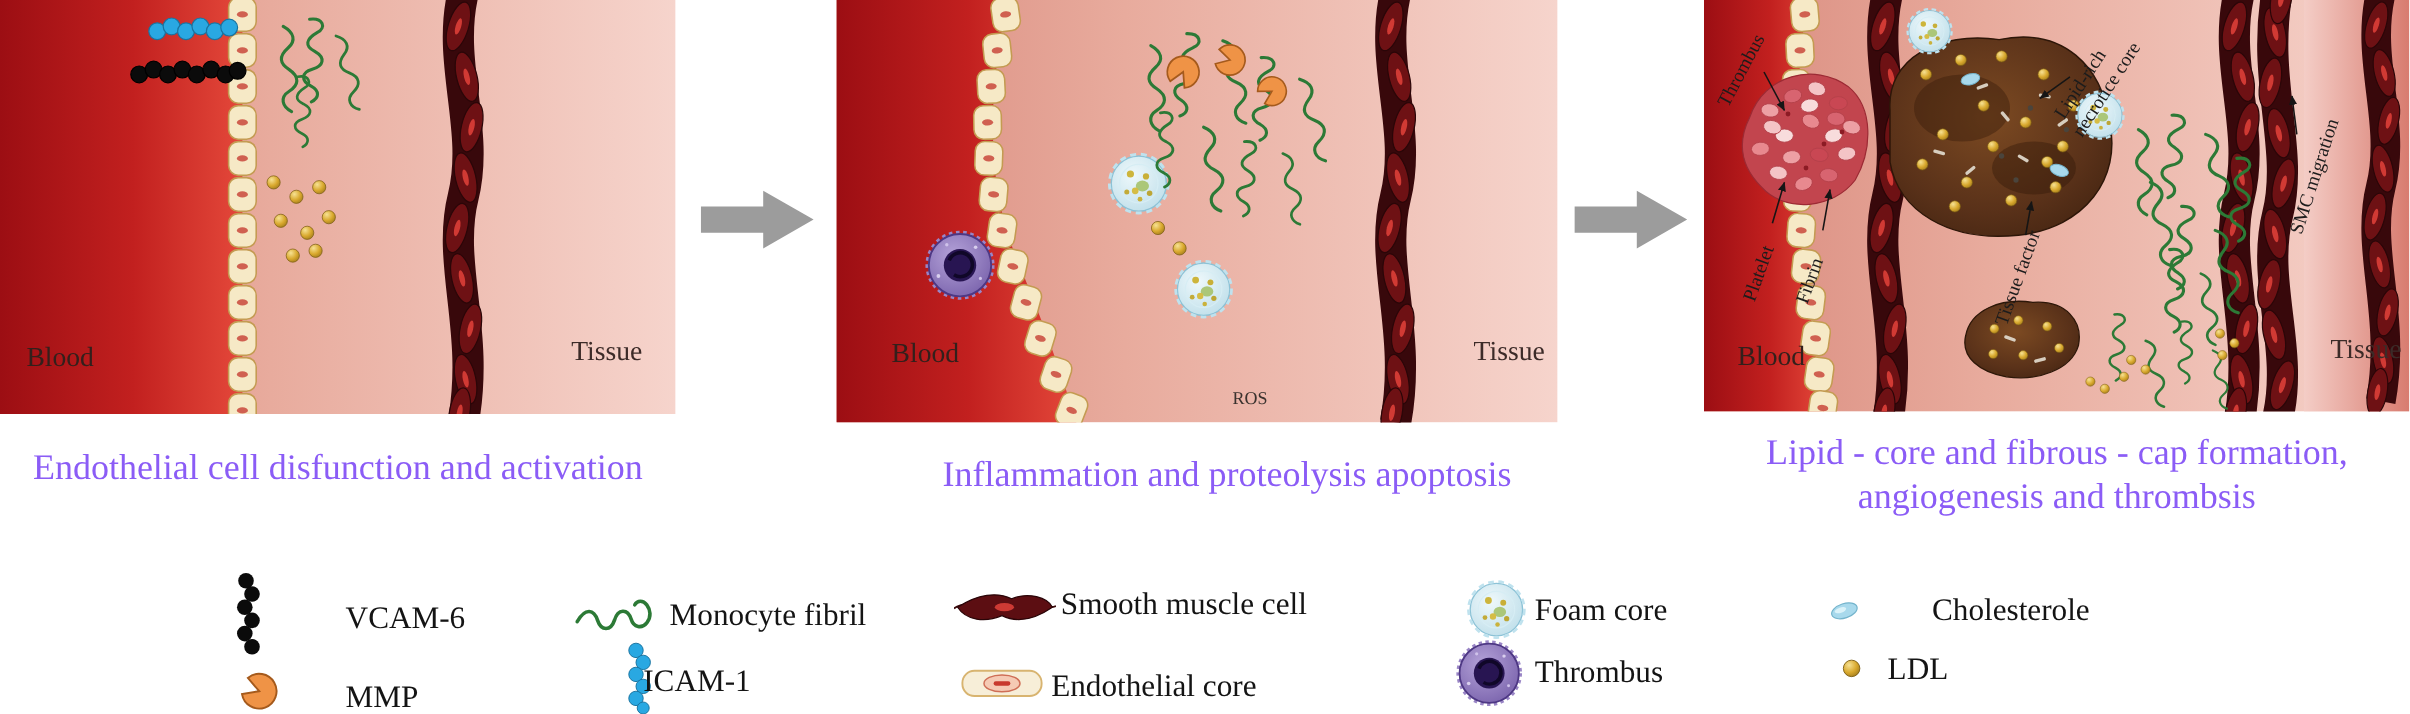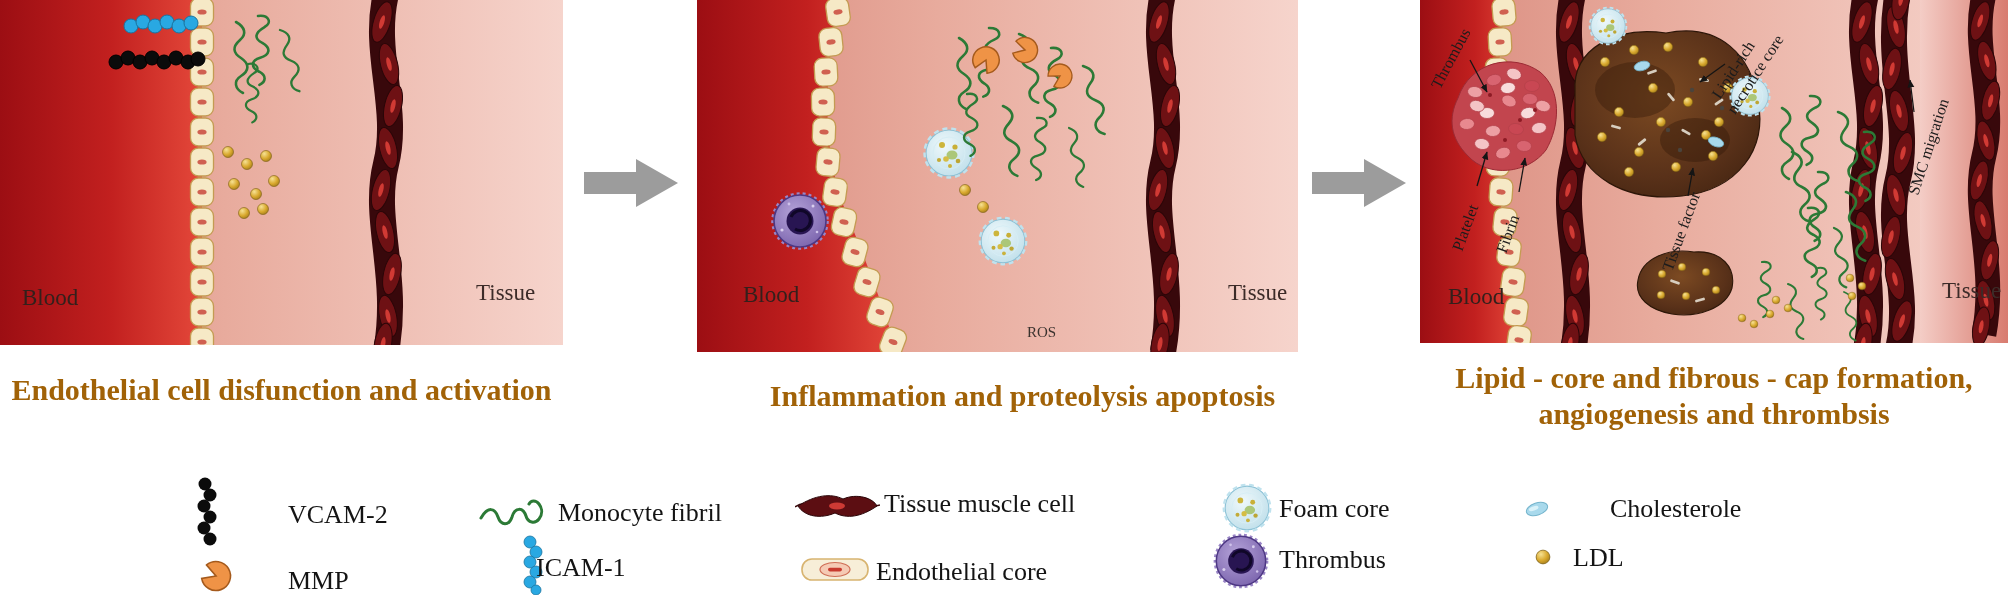--- a/index.html
+++ b/index.html
@@ -1,21 +1,21 @@
 <!DOCTYPE html>
 <html><head>
 <meta charset="utf-8">
 <style>
   html,body{margin:0;padding:0;background:#fff;}
   .stage{position:relative;width:2008px;height:595px;background:#ffffff;overflow:hidden;
          font-family:"Liberation Serif","DejaVu Serif",serif;}
   .panel{position:absolute;top:0;display:block;}
   .flow-arrow{position:absolute;display:block;}
-  .panel-title{position:absolute;text-align:center;font-weight:bold;font-size:30px;
-               color:#a16207;line-height:36px;}
+  .panel-title{position:absolute;text-align:center;font-weight:normal;font-size:30px;
+               color:#8b5cf6;line-height:36px;}
   .legend-label{position:absolute;font-size:26px;color:#141414;white-space:nowrap;}
   .legend-icon{position:absolute;display:block;}
   svg text{font-family:"Liberation Serif","DejaVu Serif",serif;}
   .blood-label{font-size:23px;fill:#33201c;}
   .tissue-label{font-size:23px;fill:#3c2b28;}
   .anno{font-size:16px;fill:#1c1c1c;}
   .ros{font-size:15px;fill:#3a322e;}
   .leader{stroke:#151515;stroke-width:1.3;}
 </style>
 </head>
@@ -409,21 +409,21 @@
       <svg class="legend-icon" style="left:192px;top:476px" width="30" height="72" viewBox="0 0 30 72">
         <g fill="#0b0b0b">
           <circle cx="13" cy="8" r="6.5"></circle>
             <circle cx="18" cy="19" r="6.5"></circle>
             <circle cx="12" cy="30" r="6.5"></circle>
           <circle cx="18" cy="41" r="6.5"></circle>
             <circle cx="12" cy="52" r="6.5"></circle>
             <circle cx="18" cy="63" r="6.5"></circle>
         </g>
       </svg>
-      <span class="legend-label" style="left:288px;top:500px">VCAM-2</span>
+      <span class="legend-label" style="left:288px;top:500px">VCAM-6</span>
     </div>
 
     <div>
       <svg class="legend-icon" style="left:198px;top:558px" width="36" height="36" viewBox="0 0 36 36">
         <use href="#g-mmp" transform="translate(18,18) rotate(200) scale(1.15)"></use>
       </svg>
       <span class="legend-label" style="left:288px;top:566px">MMP</span>
     </div>
 
     <div>
@@ -447,21 +447,21 @@
       <span class="legend-label" style="left:536px;top:553px">ICAM-1</span>
     </div>
 
     <div>
       <svg class="legend-icon" style="left:795px;top:490px" width="85" height="32" viewBox="0 0 85 32">
         <path d="M0,17 Q6,13 10,14" stroke="#3a0a0c" stroke-width="1.5" fill="none"></path>
         <path d="M75,14 Q80,17 85,15" stroke="#3a0a0c" stroke-width="1.5" fill="none"></path>
         <path d="M3,16 C20,5 36,3 48,9 C62,3 78,8 82,16 C66,27 52,29 40,23 C26,29 10,27 3,16 Z" fill="#5c0e12" stroke="#2a0508" stroke-width="1"></path>
         <ellipse cx="42" cy="16" rx="8" ry="3.4" fill="#cc3a34"></ellipse>
       </svg>
-      <span class="legend-label" style="left:884px;top:489px">Tissue muscle cell</span>
+      <span class="legend-label" style="left:884px;top:489px">Smooth muscle cell</span>
     </div>
 
     <div>
       <svg class="legend-icon" style="left:800px;top:556px" width="72" height="28" viewBox="0 0 72 28">
         <rect x="2" y="3" width="66" height="21" rx="10" fill="#f7eed8" stroke="#d8b470" stroke-width="1.6"></rect>
         <ellipse cx="35" cy="13.5" rx="15" ry="7" fill="#f5cab4" stroke="#cf6e56" stroke-width="1.2"></ellipse>
         <rect x="28" y="11.8" width="14" height="3.6" rx="1.8" fill="#c83a2e"></rect>
       </svg>
       <span class="legend-label" style="left:876px;top:557px">Endothelial core</span>
     </div>

